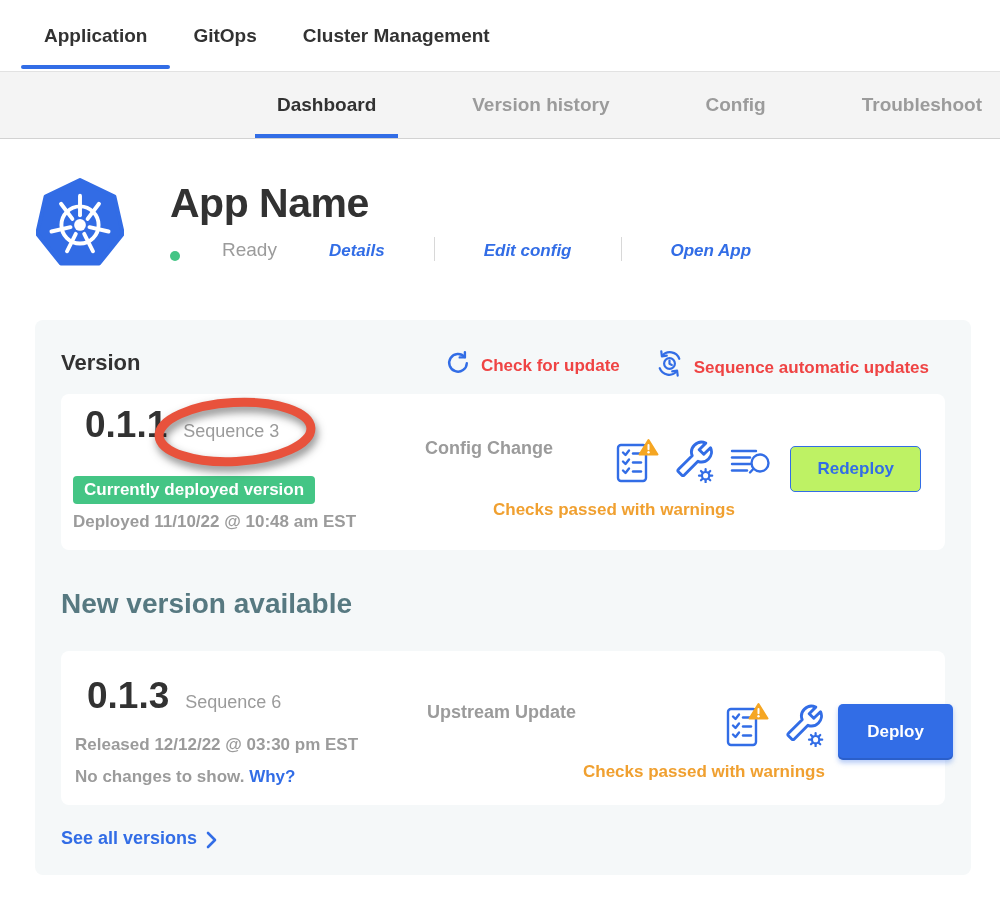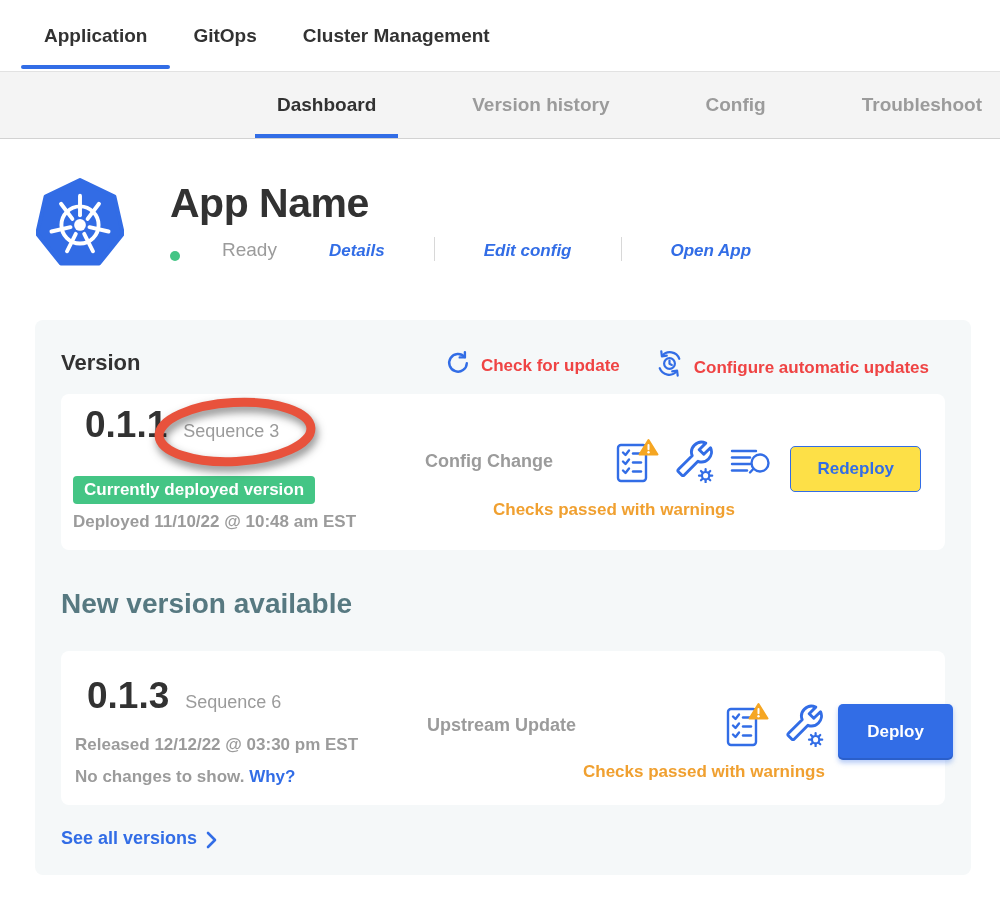--- a/index.html
+++ b/index.html
@@ -70,32 +70,32 @@
   }
   .meta-text { font-size:17px; font-weight:600; color:#9b9b9b; }
   .card-current .meta-text { margin-top:8px; }
   .released-text { margin-top:18px; }
   .nochanges-line { margin-top:12px; font-size:17px; font-weight:600; color:#9b9b9b; }
   .why-link { color:#326de6; font-weight:700; cursor:pointer; }
 
   .vc-mid { flex:1; align-self:flex-start; }
   .card-current .vc-mid { margin-top:34px; }
   .card-available .vc-mid { margin-top:27px; }
-  .vc-mid-row { display:flex; justify-content:space-between; align-items:center; height:46px; }
+  .vc-mid-row { display:flex; justify-content:space-between; align-items:flex-start; height:46px; }
   .change-type { font-size:18px; font-weight:700; color:#9b9b9b; white-space:nowrap; }
   .icon-row { display:flex; align-items:center; gap:14px; }
   .vc-checks { margin-top:16px; font-size:17px; font-weight:700; color:#f0a030; white-space:nowrap; }
   .card-current .vc-checks { margin-left:68px; }
   .card-available .vc-checks { margin-left:156px; margin-top:14px; }
 
   .vc-btnwrap { display:flex; align-items:center; justify-content:flex-end; flex-shrink:0; }
   .card-current .vc-btnwrap { width:150px; }
   .card-available .vc-btnwrap { width:128px; }
   .btn { font-family:inherit; font-size:17px; font-weight:700; border-radius:5px; cursor:pointer; }
-  .btn-outline { background:#fde047; color:#326de6; border:1px solid #326de6; padding:12px 26px; }
+  .btn-outline { background:#bef264; color:#326de6; border:1px solid #326de6; padding:12px 26px; }
   .btn-primary { background:#326de6; color:#fff; border:none; padding:18px 29px;
     box-shadow:0 3px 5px rgba(50,109,230,0.35), inset 0 -2px 0 rgba(0,0,0,0.12); }
 
   .new-version-heading { margin-top:38px; font-size:28px; font-weight:700; color:#577981; }
 
   .see-all { margin-top:23px; display:flex; align-items:flex-end; gap:9px;
     font-size:18px; font-weight:700; color:#326de6; cursor:pointer; }
 
   
   .annotation { position:absolute; left:84px; top:0; pointer-events:none; z-index:5;
@@ -166,21 +166,21 @@
         <svg class="ico" width="29" height="29" viewBox="0 0 29 29">
           <g stroke="#326de6" stroke-width="2.2" fill="none" stroke-linecap="round" stroke-linejoin="round">
             <path d="M24.3 9.8 A 10 10 0 0 0 7.2 6.9"></path>
             <polyline points="6.3,2.4 6.9,7.4 11.8,6.6"></polyline>
             <path d="M4.7 19.2 A 10 10 0 0 0 21.8 22.1"></path>
             <polyline points="22.7,26.6 22.1,21.6 17.2,22.4"></polyline>
             <circle cx="14.5" cy="14.5" r="5.4"></circle>
             <polyline points="14.5,11.6 14.5,14.7 16.8,15.9"></polyline>
           </g>
         </svg>
-        <span>Configure automatic updates</span>
+        <span>Sequence automatic updates</span>
       </div>
     </div>
   </div>
 
   <div class="version-card card-current">
 
     <svg class="annotation" width="180" height="84" viewBox="0 0 180 84">
       <ellipse cx="90" cy="38" rx="76" ry="29.5" fill="none" stroke="#e8523c" stroke-width="9" transform="rotate(-3 90 38)"></ellipse>
     </svg>
 

